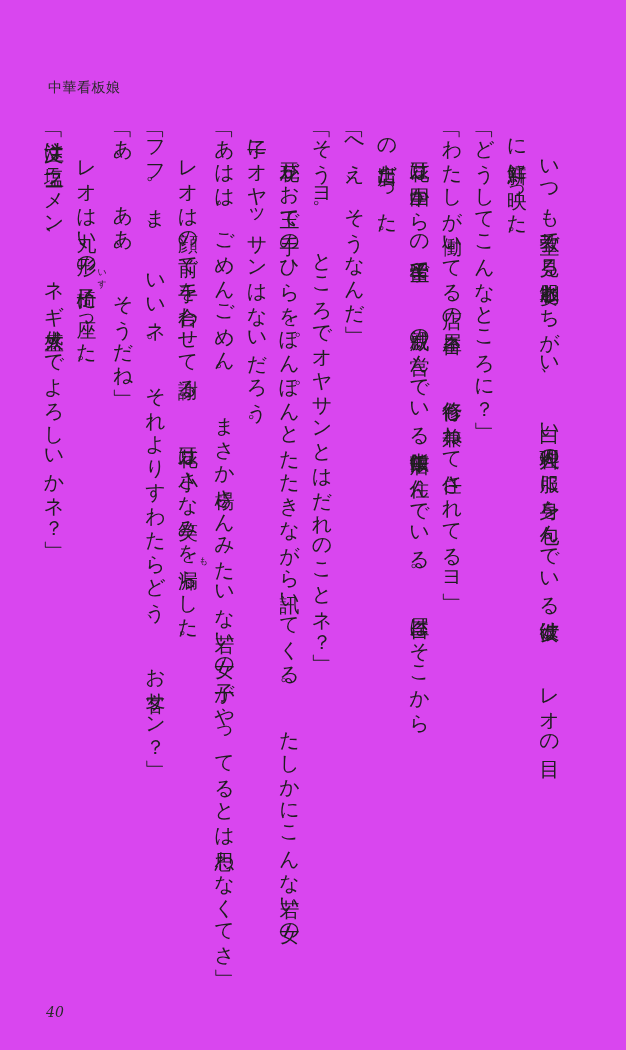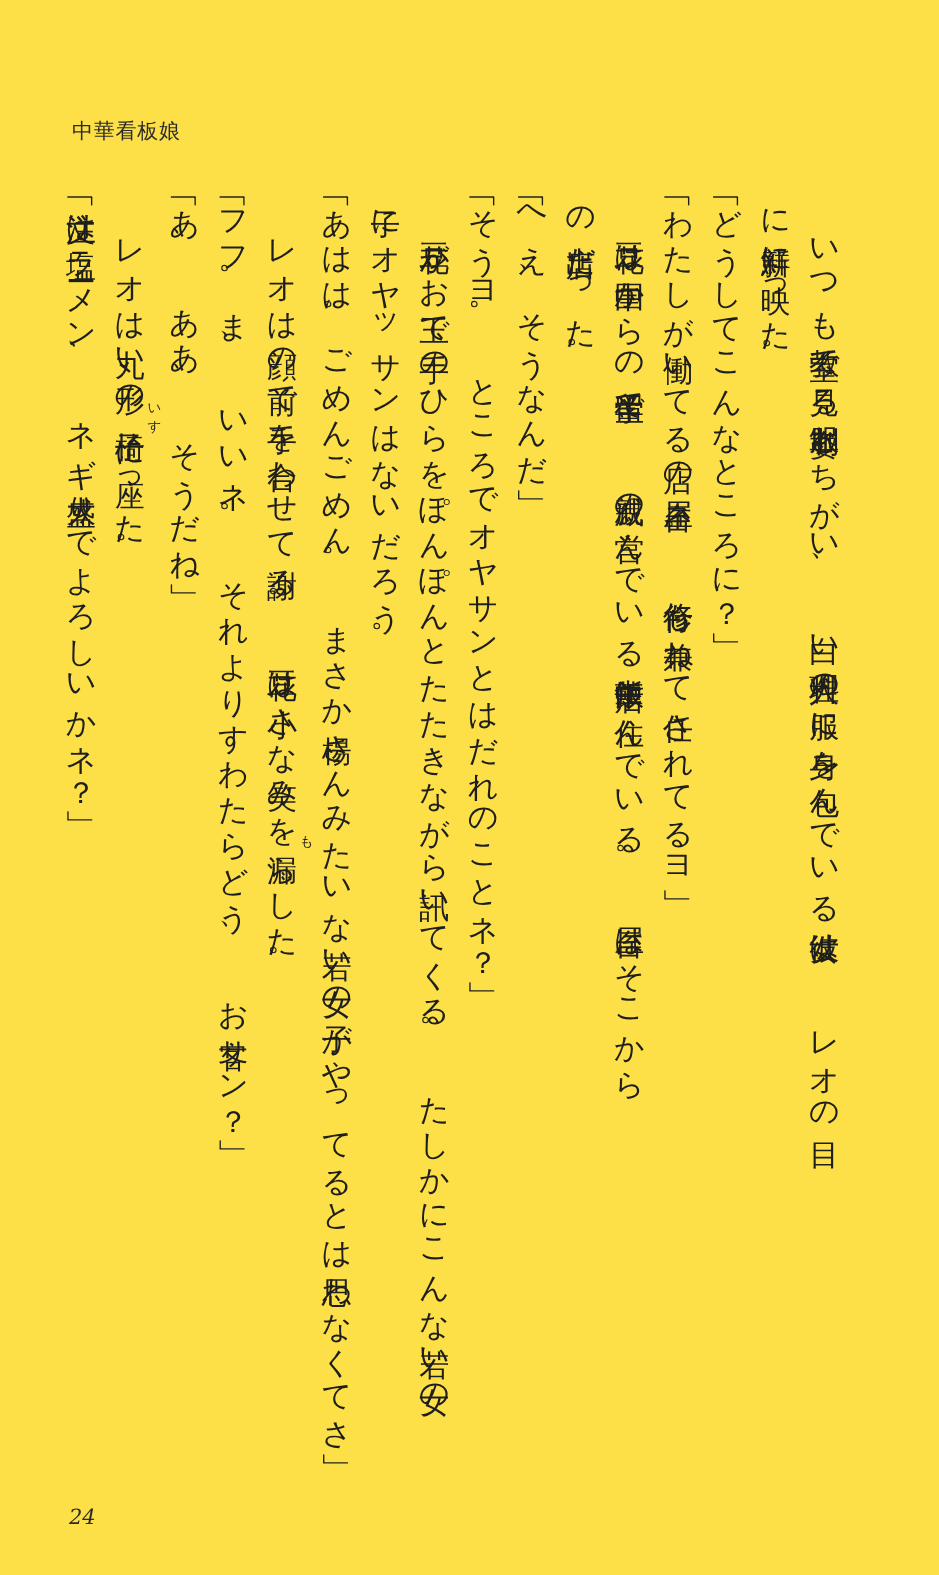--- a/index.html
+++ b/index.html
@@ -4,21 +4,21 @@
 <style>
   html, body {
     margin: 0;
     padding: 0;
     background: #e8e8e8;
   }
   .page {
     position: relative;
     width: 626px;
     height: 1050px;
-    background: #fde047;
+    background: #d946ef;
     overflow: hidden;
     font-family: "DejaVu Serif", "Liberation Serif", serif;
     color: #1e1e1e;
   }
   .running-header {
     position: absolute;
     top: 79px;
     left: 48px;
     font-size: 14px;
     letter-spacing: 0.5px;
@@ -79,14 +79,14 @@
       <p class="text-column indent">豆花がお玉で手のひらをぽんぽんとたたきながら訊いてくる。　たしかにこんな若い女の</p>
       <p class="text-column">子にオヤッサンはないだろう。</p>
       <p class="text-column">「あはは。ごめんごめん。　まさか楊さんみたいな若い女の子がやってるとは思わなくてさ」</p>
       <p class="text-column indent">レオは顔の前で手を合わせて謝る。　豆花は小さな笑みを<ruby>漏<rt>も</rt></ruby>らした。</p>
       <p class="text-column">「フフ。ま、　いいネ。　それよりすわたらどう、　お客サン？」</p>
       <p class="text-column">「あ、　ああ、　そうだね」</p>
       <p class="text-column indent">レオは丸い形の<ruby>椅子<rt>いす</rt></ruby>に座った。</p>
       <p class="text-column">「注文は塩ラーメン、　ネギ大盛りでよろしいかネ？」</p>
     </div>
 
-  <div class="page-number">24</div>
+  <div class="page-number">40</div>
 </div>
 
 </body></html>

